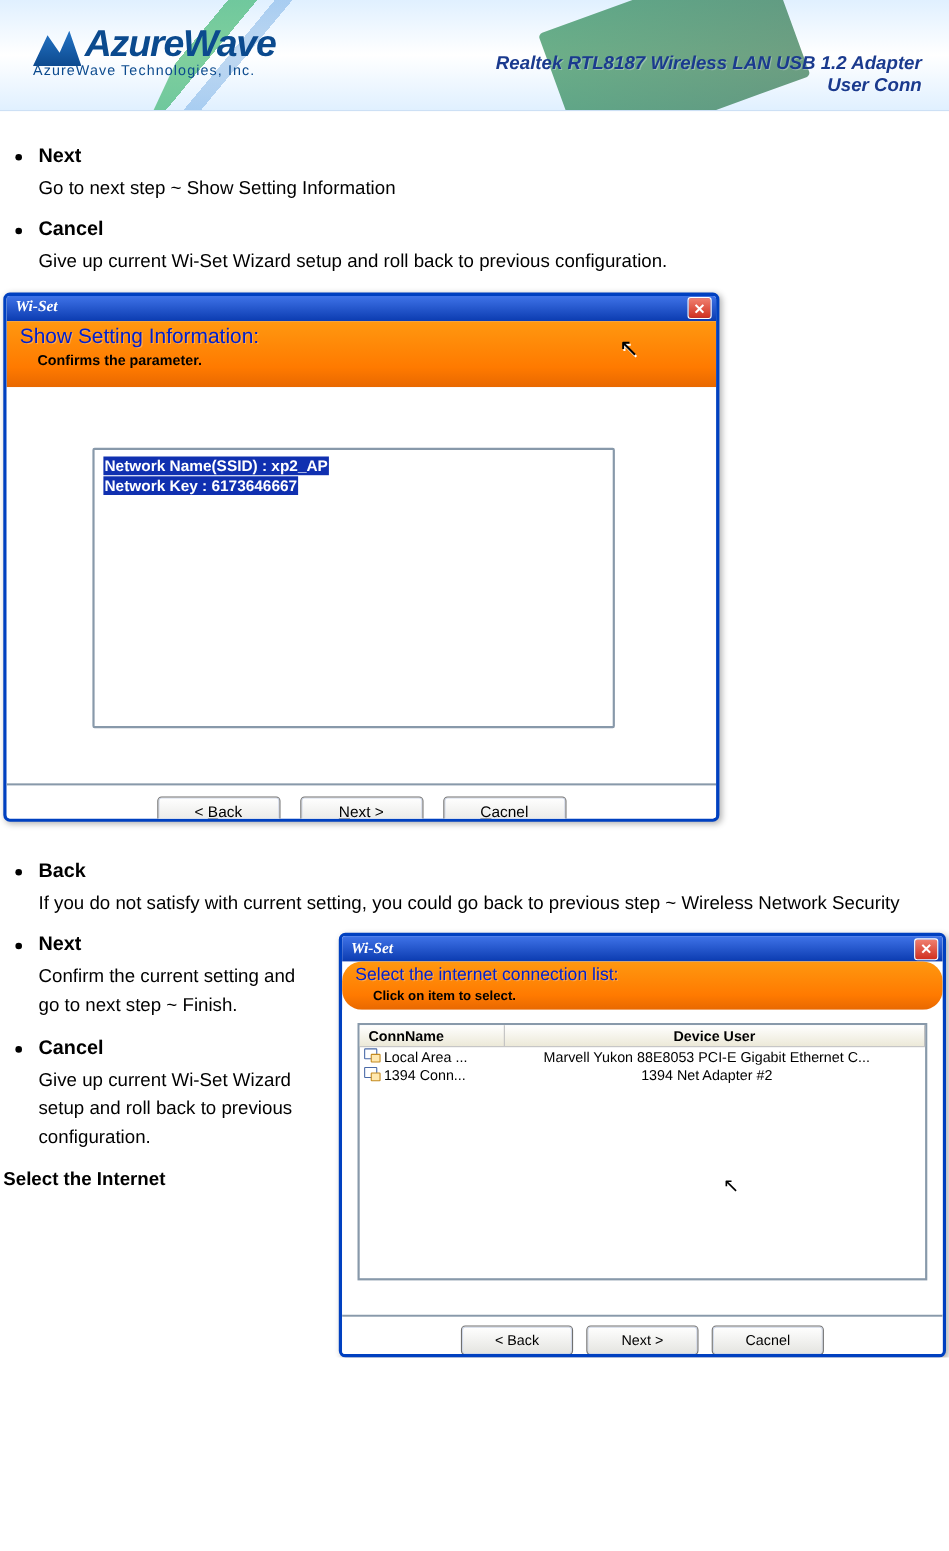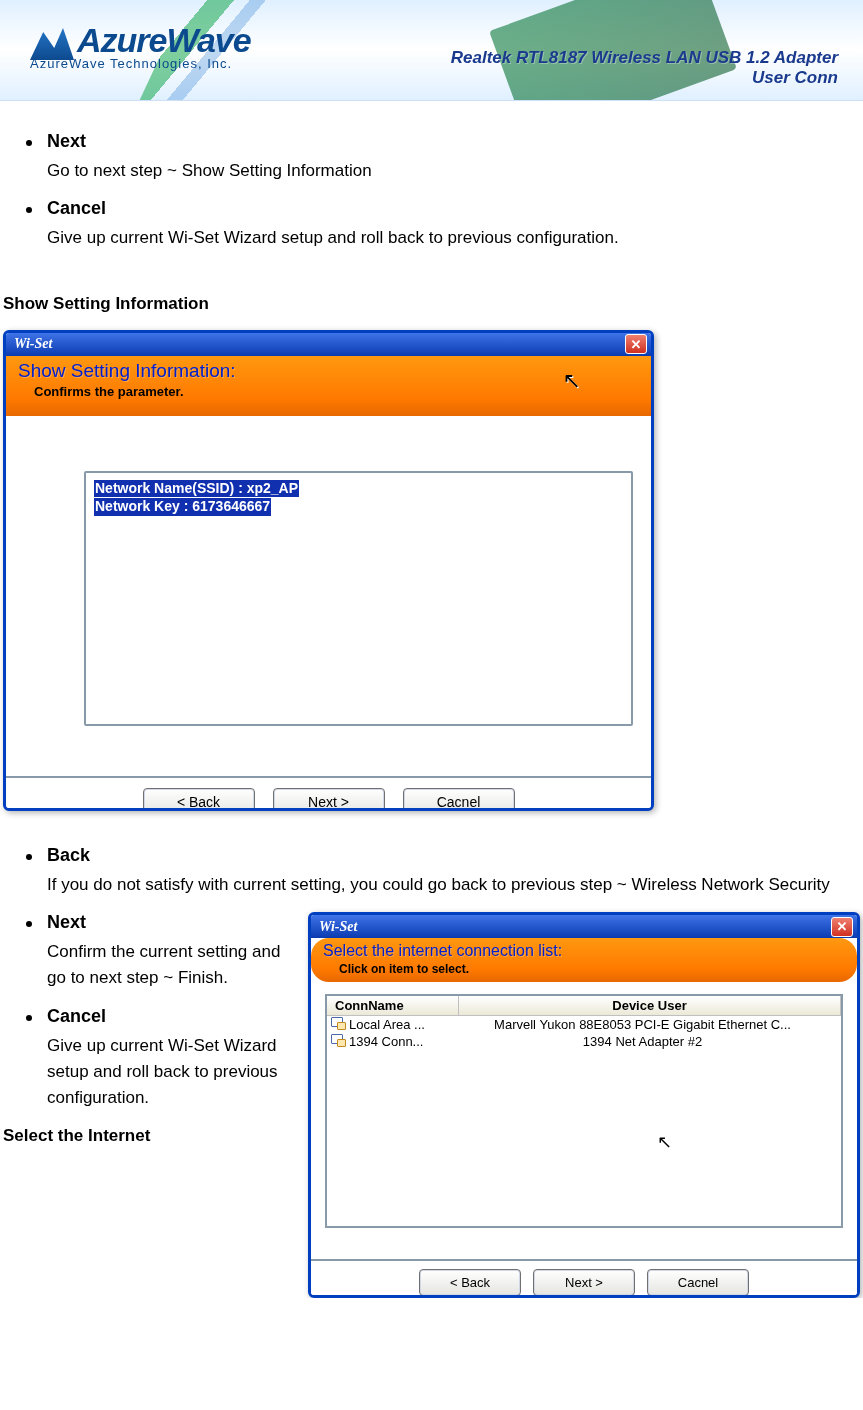--- a/index.html
+++ b/index.html
@@ -77,21 +77,20 @@
   }
   ul.bullets {
     list-style: none;
     padding: 0 30px 0 0;
     margin: 0;
   }
   ul.bullets > li {
     position: relative;
     padding-left: 35px;
     margin-bottom: 14px;
-    margin-left: 12px;
   }
   ul.bullets > li::before {
     content: "";
     position: absolute;
     left: 14px;
     top: 9px;
     width: 6px; height: 6px;
     background: #000;
     border-radius: 50%;
   }
@@ -206,21 +205,21 @@
     cursor: default;
     box-shadow: 0 0 0 1px #d0d8e8 inset;
   }
 
   
   .ss1 { width: 645px; height: 475px; margin-left: 3px; }
   .ss1 .wiset-body { height: 340px; position: relative; }
   .ss1 .inner-panel {
     position: absolute;
     left: 78px; top: 55px;
-    width: 549px; height: 255px;
+    width: 475px; height: 255px;
     padding: 6px 8px;
     box-sizing: border-box;
   }
   .highlight-line {
     background: #1030b0;
     color: #fff;
     font-family: "Tahoma","MS Sans Serif",Arial,sans-serif;
     font-size: 14px;
     font-weight: bold;
     display: inline-block;
@@ -332,21 +331,20 @@
     <li>
       <div class="term">Next</div>
       <div class="desc">Go to next step ~ Show Setting Information</div>
     </li>
     <li>
       <div class="term">Cancel</div>
       <div class="desc">Give up current Wi-Set Wizard setup and roll back to previous configuration.</div>
     </li>
   </ul>
 
-  <div class="section-heading">Show Setting Information</div>
 
   <div class="wiset-window ss1">
     <div class="wiset-titlebar">
       <span>Wi-Set</span>
       <div class="close-btn">
         <span>✕</span>
       </div>
     </div>
     <div class="wiset-header-area">
       <div class="wiset-header-title">Show Setting Information:</div>

